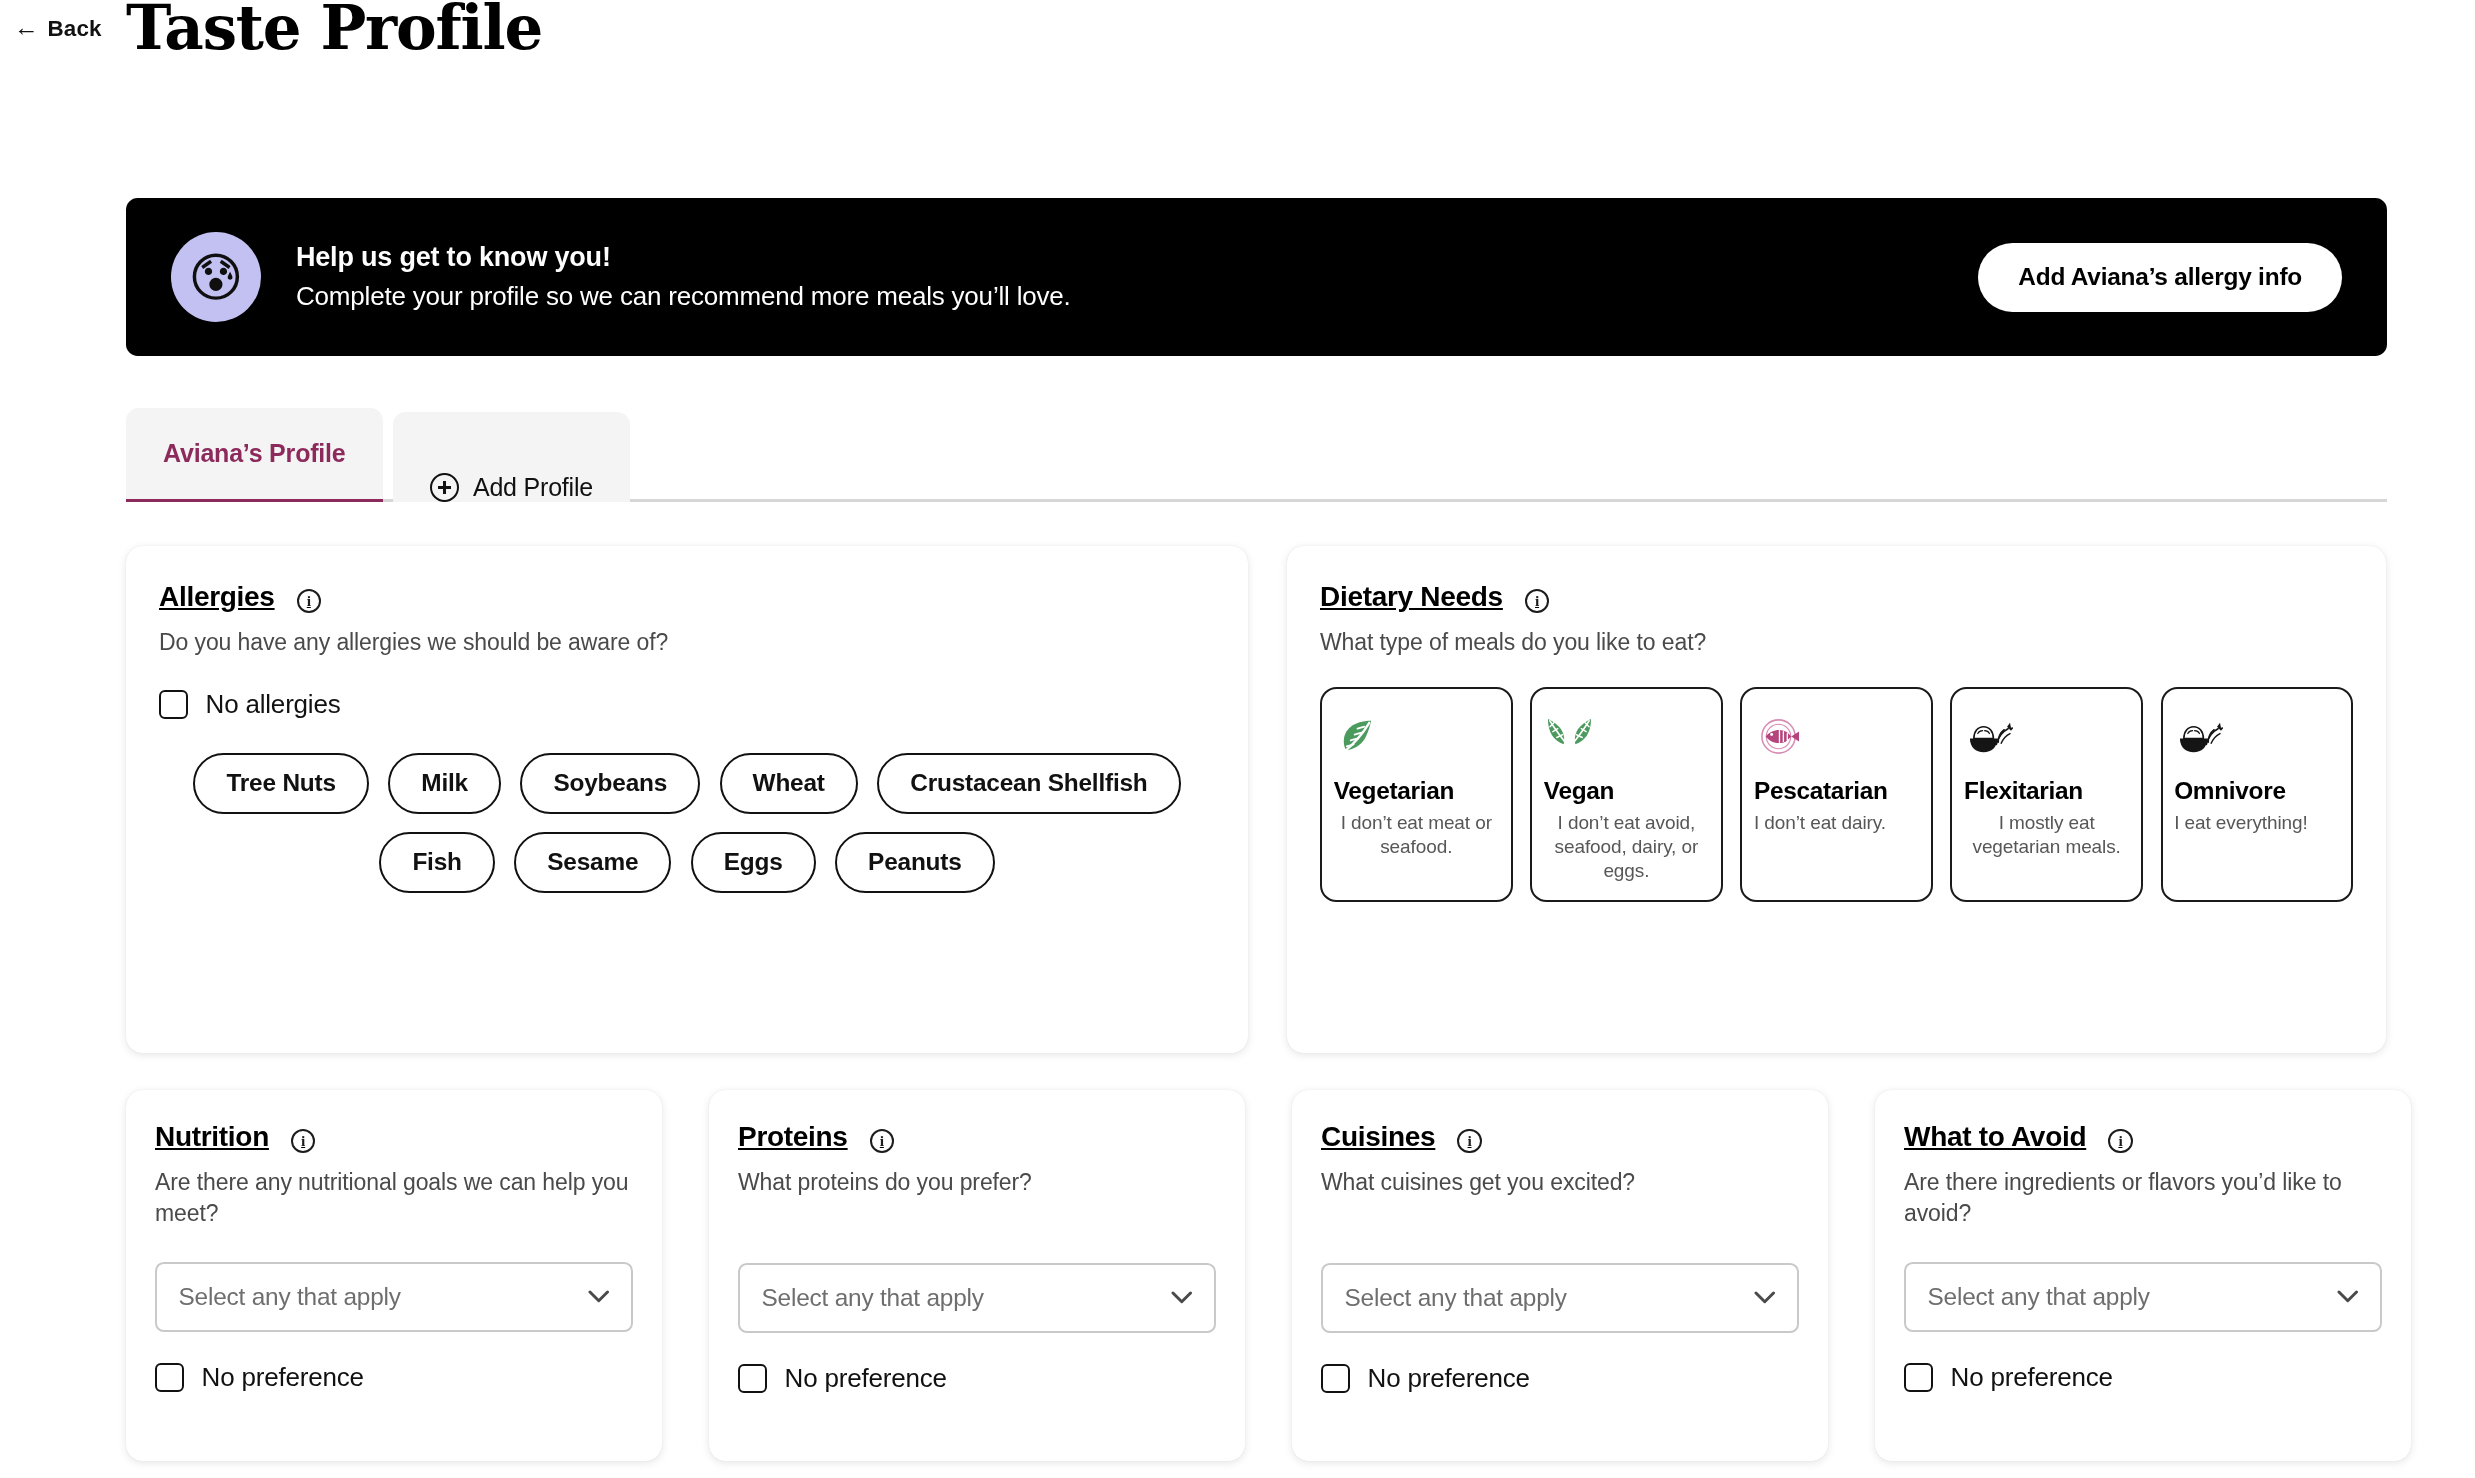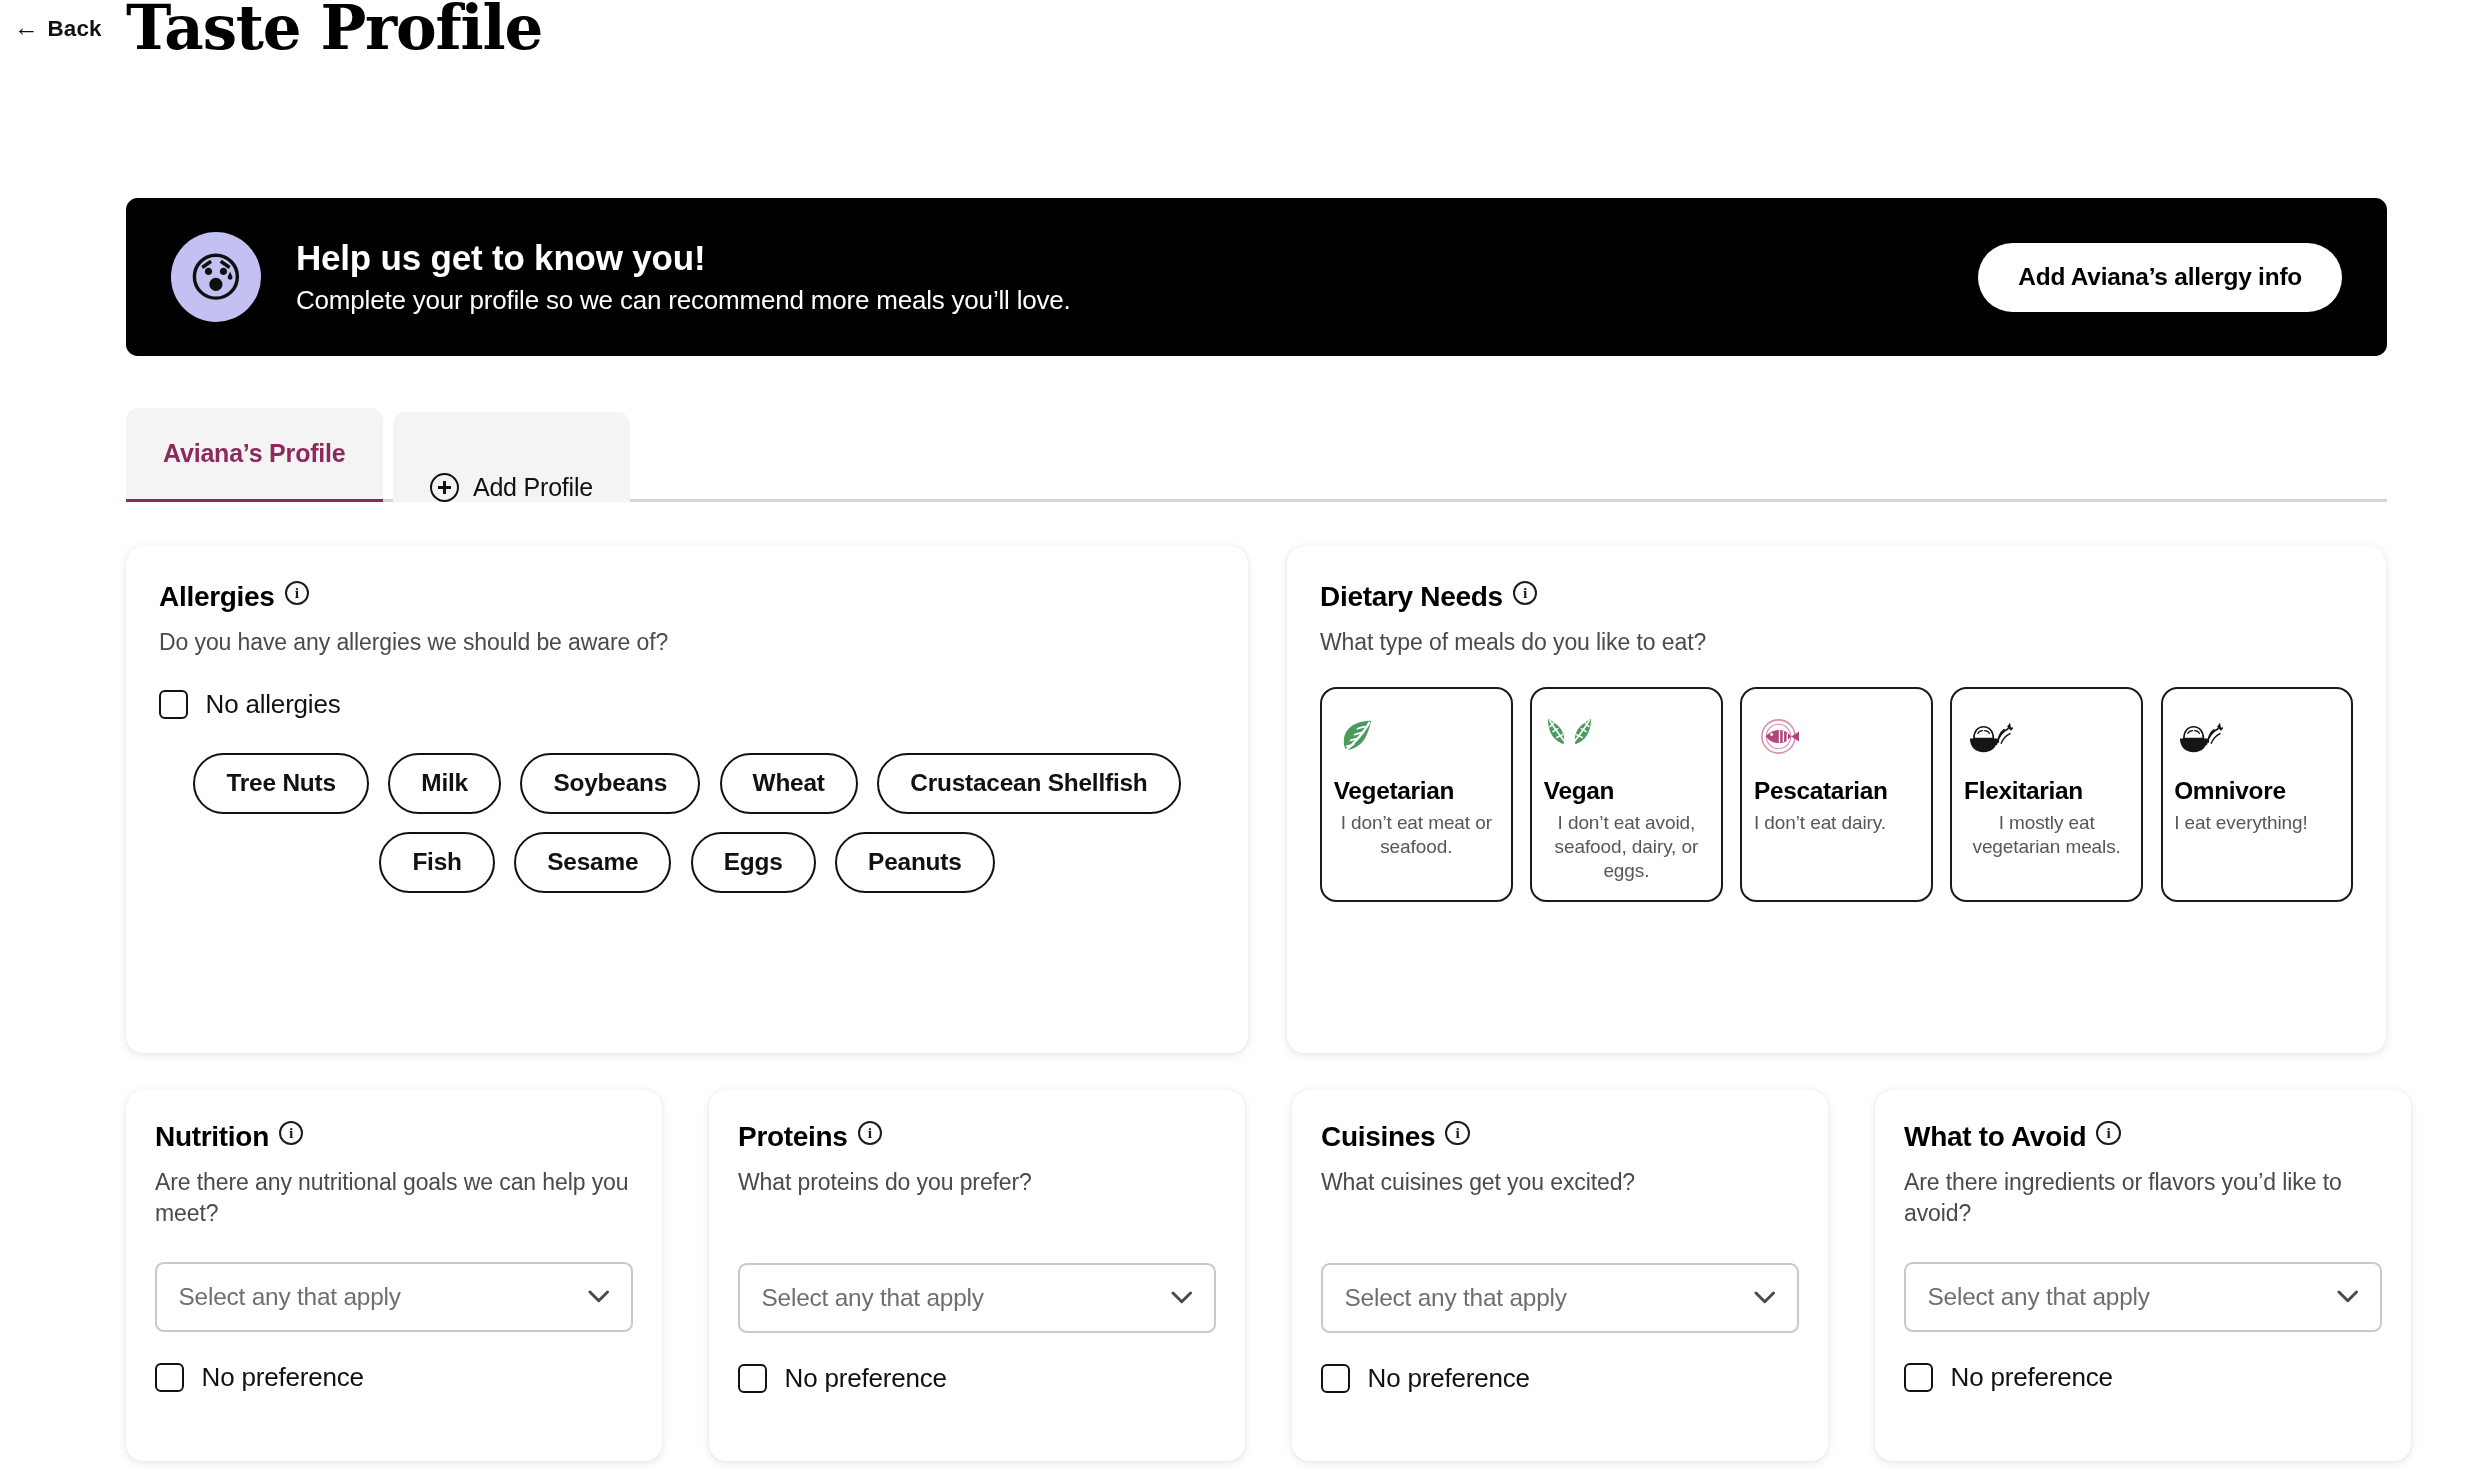--- a/index.html
+++ b/index.html
@@ -59,21 +59,21 @@
   }
   .banner-emoji-wrap {
     width: 90px; height: 90px; flex: 0 0 90px;
     border-radius: 50%;
     background: #c3c1f2;
     display: flex; align-items: center; justify-content: center;
     font-size: 53px; line-height: 1;
     font-family: "DejaVu Sans", sans-serif;
   }
   .banner-text { margin-left: 35px; color: #fff; }
-  .banner-title { font-size: 35px; font-weight: 700; letter-spacing: -0.2px; margin-bottom: 7.8px; }
+  .banner-title { font-size: 27px; font-weight: 700; letter-spacing: -0.2px; margin-bottom: 7.8px; }
   .banner-sub { font-size: 26px; font-weight: 400; letter-spacing: -0.2px; }
   .banner-cta {
     margin-left: auto;
     background: #fff; color: #000;
     border: none; border-radius: 974px;
     padding: 20.5px 40px;
     font-family: "Liberation Sans", sans-serif;
     font-size: 24.4px; font-weight: 700; letter-spacing: -0.2px;
     cursor: pointer; white-space: nowrap;
   }
@@ -117,22 +117,22 @@
   .tab.add .label { font-weight: 400; }
 
   
   .card {
     position: absolute;
     background: #fff;
     border-radius: 16.6px;
     box-shadow: 0 2px 8.8px rgba(0,0,0,.10), 0 0 1px rgba(0,0,0,.12);
   }
   .card-title {
-    display: flex; align-items: flex-start; gap: 10px;
-    font-size: 28px; font-weight: 700; letter-spacing: -0.3px; color: #000;
+    display: flex; align-items: flex-end; gap: 22px;
+    font-size: 28px; font-weight: 700; letter-spacing: -0.3px; color: #000; text-decoration: underline;
   }
   .info-icon {
     width: 24.4px; height: 24.4px; flex: 0 0 24.4px;
     border: 2px solid #1c1c1c; border-radius: 50%;
     display: flex; align-items: center; justify-content: center;
     font-size: 15.6px; font-weight: 700; font-style: normal;
     font-family: "Liberation Serif", serif;
     color: #1c1c1c; line-height: 1; cursor: pointer;
   }
   .card-desc {

